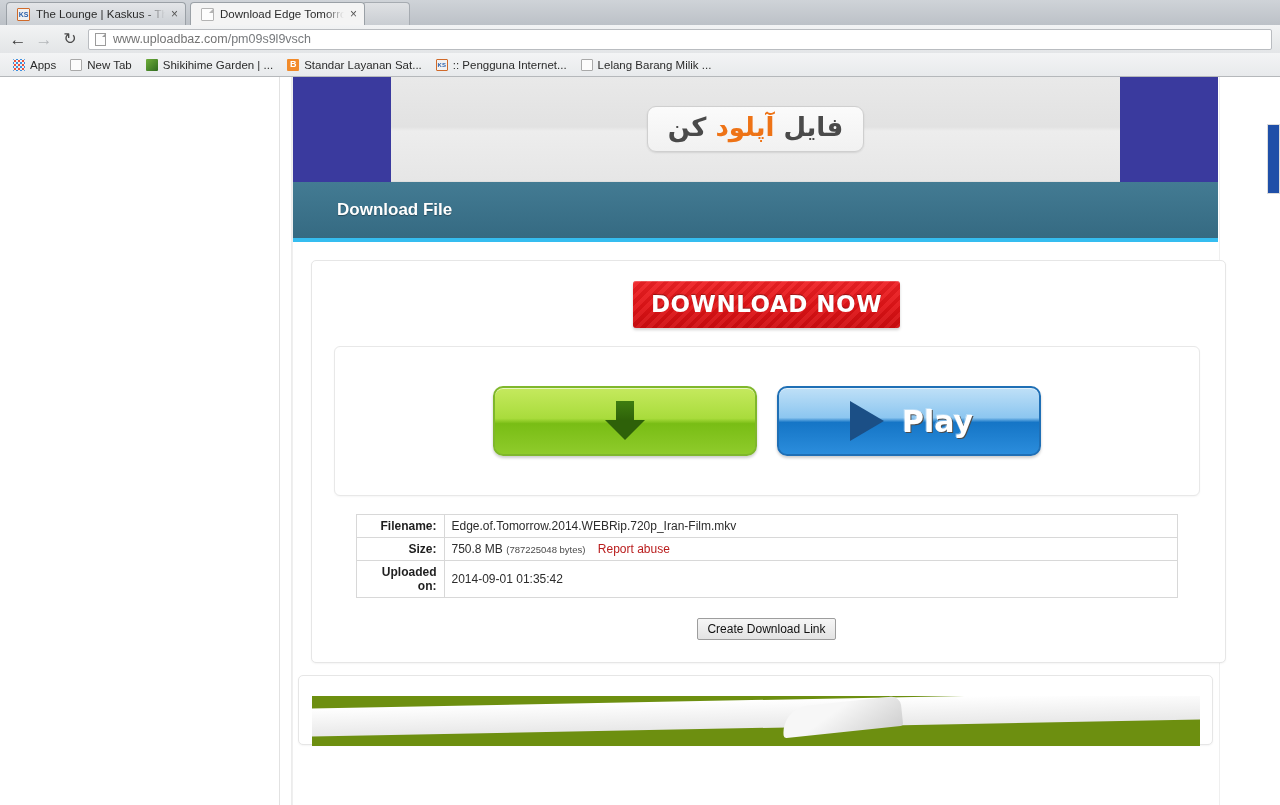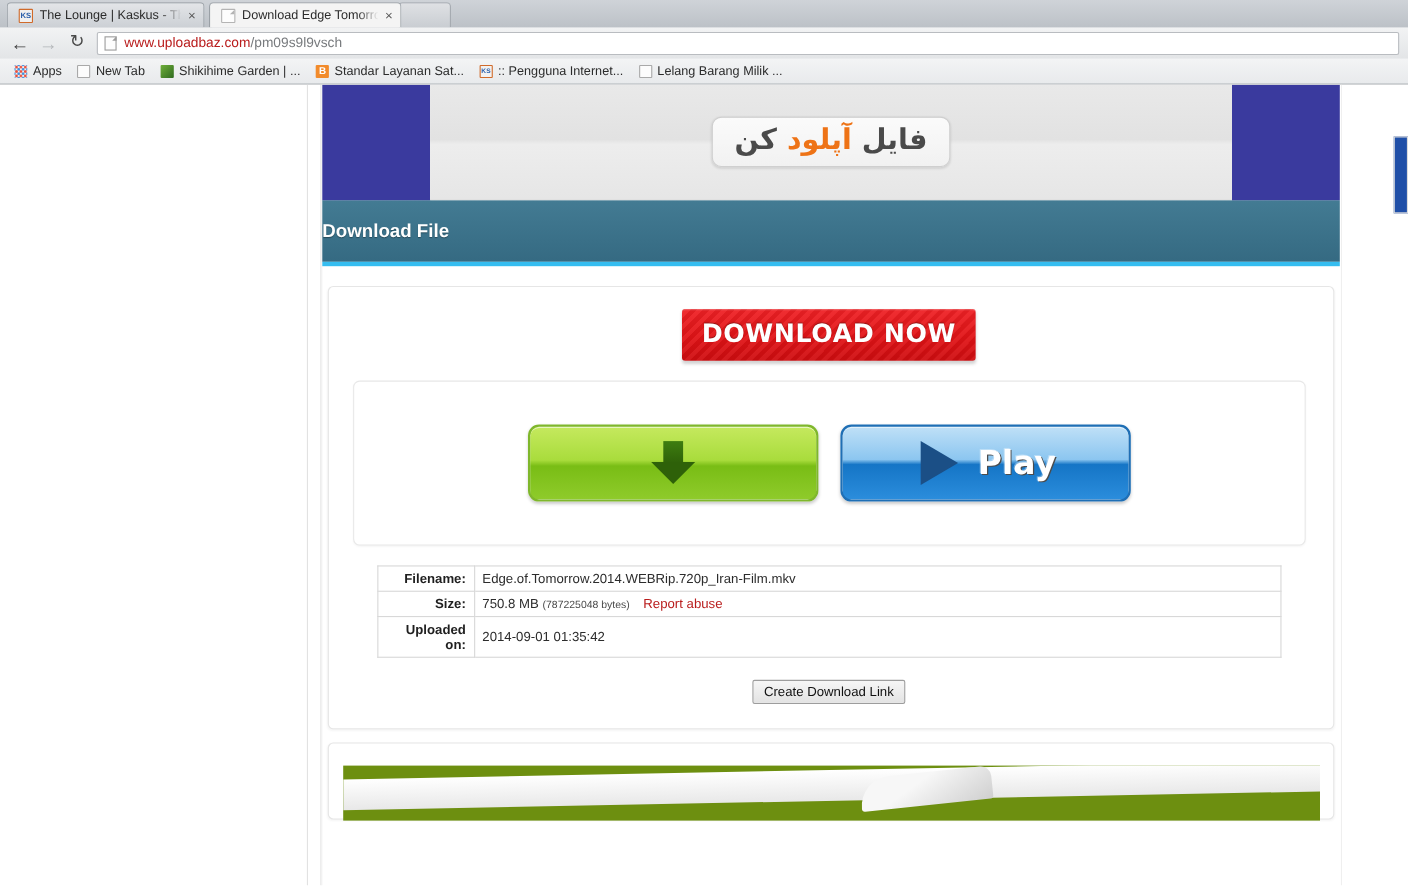--- a/index.html
+++ b/index.html
@@ -90,21 +90,21 @@
   }
   .page-icon {
     width: 11px; height: 13px; flex: 0 0 11px; margin-right: 7px;
     background: #fdfdfd; border: 1px solid #9b9b9b; position: relative;
   }
   .page-icon:after {
     content: ""; position: absolute; right: -1px; top: -1px;
     border-width: 0 0 4px 4px; border-style: solid;
     border-color: transparent transparent #9b9b9b transparent;
   }
-  #url-host { color: #b91c1c; }
+  #url-host { color: #737373; }
   #url-path { color: #777a7d; }
 
   
   #bookmarks {
     position: absolute; left: 0; top: 53px; width: 1280px; height: 24px;
     background: linear-gradient(#f3f4f5, #e8eaec);
     border-bottom: 1px solid #b5b8bb;
     display: flex; align-items: center; padding-left: 6px;
     font-size: 11.5px; color: #2b2b2b;
   }
@@ -158,28 +158,28 @@
   #logo-plate .hl { color: #ee7316; }
 
   
   #titlebar {
     width: 925px; height: 60px;
     background: linear-gradient(#437b93,#356a82);
     border-bottom: 4px solid #35bdf0;
     display: flex; align-items: center;
   }
   #page-title {
-    color: #ffffff;
+    margin-left: 44px; color: #ffffff;
     font-size: 17px; font-weight: bold;
     text-shadow: 0 1px 1px rgba(0,0,0,.35);
   }
 
   
   #card {
-    margin: 18px 8px 0 5px; width: 915px;
+    margin: 18px 8px 0 18px; width: 915px;
     border: 1px solid #e6e6e6; border-radius: 5px; background: #fff;
     box-shadow: 0 1px 2px rgba(0,0,0,.045);
     padding: 20px 4px 22px 0;
   }
 
   
   #dlnow-wrap { text-align: center; }
   #dlnow {
     display: inline-block; padding: 10px 18px 11px 18px;
     border-radius: 3px; border: none;

